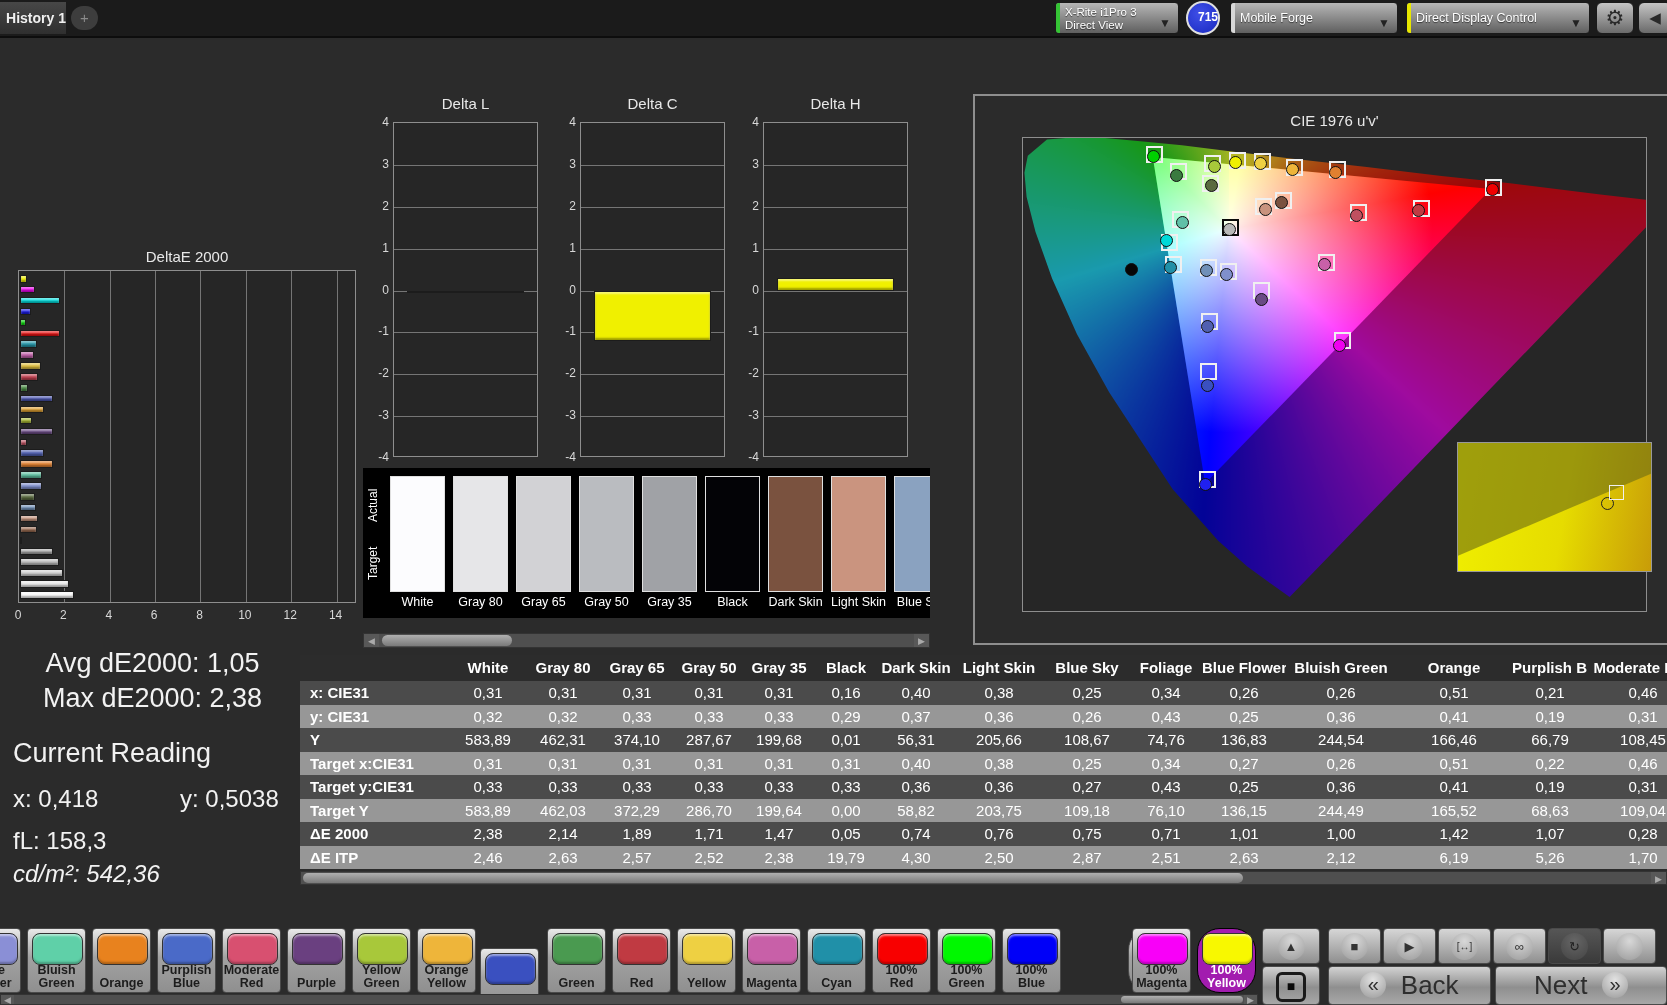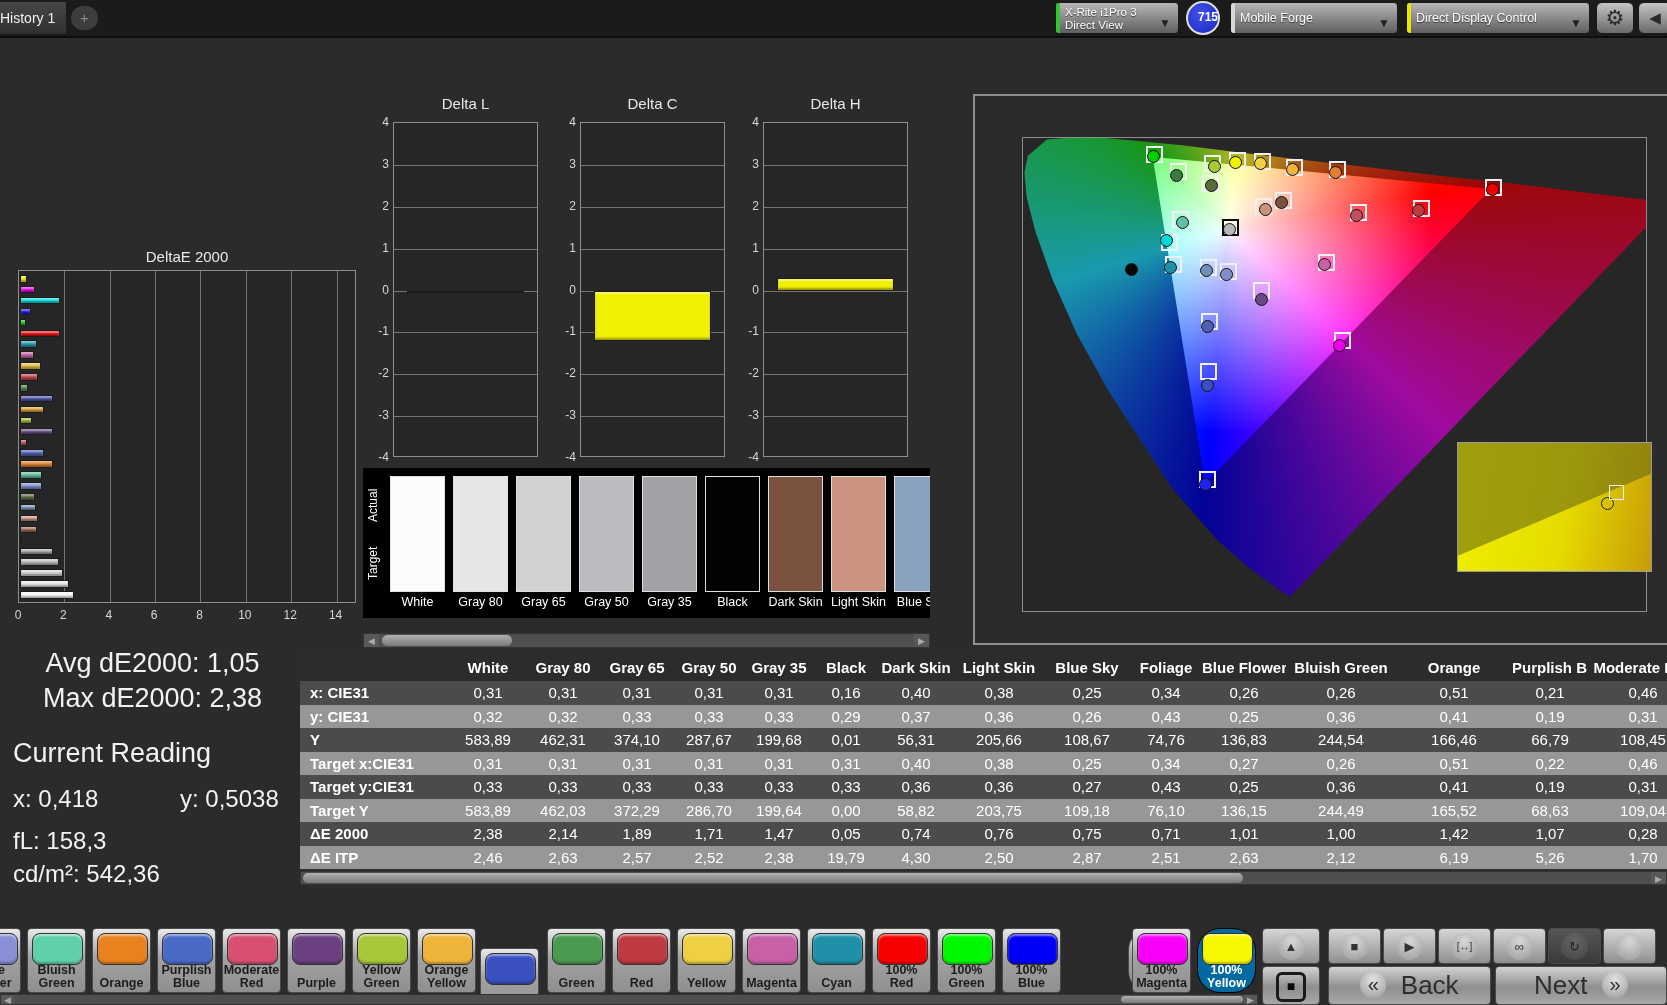--- a/index.html
+++ b/index.html
@@ -2,21 +2,21 @@
 <html><head>
 <meta charset="utf-8">
 <style>
   html,body{margin:0;padding:0;background:#1a1a1a;}
   #screen{position:relative;width:1667px;height:1005px;background:#2b2b2b;overflow:hidden;
           font-family:"Liberation Sans",sans-serif;color:#e8e8e8;}
   .abs{position:absolute;}
   
   .topbar{left:0;top:0;width:1667px;height:36px;background:#1b1b1b;border-bottom:2px solid #0d0d0d;}
   .tab{left:0;top:2px;width:66px;height:32px;background:linear-gradient(#474747,#2f2f2f);
-       color:#f0f0f0;font-size:14px;line-height:32px;text-align:left;}
+       color:#f0f0f0;font-size:14px;line-height:32px;text-align:right;font-weight:bold;}
   .plusbtn{left:71px;top:6px;width:27px;height:24px;border-radius:12px;background:#3d3d3d;
        color:#8a8a8a;font-size:15px;line-height:23px;text-align:center;}
   .dropdown{height:32px;top:2px;background:linear-gradient(#b6b6b6,#5f5f5f);border-radius:4px;
        border:1px solid #1a1a1a;box-sizing:border-box;}
   .stripe{position:absolute;left:0;top:0;bottom:0;width:4px;border-radius:3px 0 0 3px;}
   .droptext{position:absolute;left:9px;top:3px;color:#fff;font-size:11.5px;line-height:13px;text-shadow:0 1px 1px rgba(0,0,0,.6);}
   .droptext1{position:absolute;left:9px;top:8px;color:#fff;font-size:12.5px;text-shadow:0 1px 1px rgba(0,0,0,.6);}
   .caret{position:absolute;right:7px;bottom:3px;color:#222;font-size:12px;}
   .circle715{top:1px;width:34px;height:34px;border-radius:50%;background:radial-gradient(circle at 40% 35%,#4050e8,#1828c0);
        border:2px solid #e0e0e0;box-sizing:border-box;color:#fff;font-size:12px;font-weight:bold;
@@ -226,21 +226,21 @@
     <span>Avg dE2000:</span> <span>1,05</span></div>
   <div class="abs bigstat" style="left:15px;top:683px;width:275px;text-align:center;">
     <span>Max dE2000:</span> <span>2,38</span></div>
   <div class="abs bigstat" style="left:13px;top:738px;">Current Reading</div>
   <div class="abs medstat" style="left:13px;top:785px;">
     <span>x:</span> <span>0,418</span></div>
   <div class="abs medstat" style="left:180px;top:785px;">
     <span>y:</span> <span>0,5038</span></div>
   <div class="abs medstat" style="left:13px;top:827px;text-align:right;">
     <span>fL:</span> <span>158,3</span></div>
-  <div class="abs medstat" style="left:13px;top:860px;">
+  <div class="abs medstat" style="left:13px;top:860px;font-style:italic;">
     <span>cd/m²:</span> <span>542,36</span></div>
 
   <div class="abs swpanel">
     <div class="vlabel" style="top:8px;height:58px;">Actual</div>
     <div class="vlabel" style="top:66px;height:58px;">Target</div>
     <div id="swatch-items">
         <div class="swatch" style="left: 27px; background: rgb(252, 252, 254);"></div>
         <div class="swlab" style="left: 23px;">White</div>
         <div class="swatch" style="left: 90px; background: rgb(230, 230, 232);"></div>
         <div class="swlab" style="left: 86px;">Gray 80</div>
@@ -260,20 +260,21 @@
         <div class="swlab" style="left: 527px;">Blue Sky</div>
       </div>
   </div>
   <div class="abs hscroll" style="left:363px;top:633px;width:567px;height:15px;">
     <div class="scrarrow" style="left:0;">◀</div>
     <div class="scrarrow" style="right:0;">▶</div>
     <div class="thumb" style="left:18px;width:130px;"></div>
   </div>
 
   <div class="abs ciepanel">
+    <div class="abs ctitle" style="left:47px;top:16px;width:625px;">CIE 1976 u'v'</div>
     <div id="cie-plot" class="plot" style="left:47px;top:41px;width:625px;height:475px;overflow:hidden;">
         <div class="cielayer" style="inset: 0px; clip-path: polygon(42.8% 97.06%, 36% 90.61%, 31.33% 85.15%, 24% 74.23%, 13.83% 53.75%, 8.67% 41.47%, 4.67% 29.69%, 2% 19.8%, 0.58% 12.46%, 0.23% 7.34%, 0.77% 3.75%, 3.85% 0.34%, 8.33% -0.17%, 13.17% 0%, 18.83% 0.68%, 25.5% 1.54%, 33.83% 2.9%, 43.67% 4.44%, 55.17% 6.14%, 67.17% 8.02%, 78.17% 9.56%, 92.67% 11.95%, 103.83% 13.65%); filter: saturate(0.8) brightness(0.8); background: conic-gradient(at 33% 19.3%, rgb(232, 232, 0) 10deg, rgb(232, 0, 0) 80deg, rgb(232, 0, 232) 133deg, rgb(0, 0, 232) 185deg, rgb(0, 200, 232) 253deg, rgb(0, 200, 0) 315deg, rgb(232, 232, 0) 368deg);"></div>
         <div class="cielayer" style="inset: 0px; clip-path: polygon(75.12% 10.77%, 20.83% 4.01%, 29.23% 73.05%); background: radial-gradient(circle at 33% 19.3%, rgba(255, 255, 255, 0.95) 0%, rgba(255, 255, 255, 0) 36%), conic-gradient(at 33% 19.3%, rgb(255, 255, 0) 10deg, rgb(255, 0, 0) 80deg, rgb(255, 0, 255) 133deg, rgb(0, 0, 255) 185deg, rgb(0, 255, 255) 253deg, rgb(0, 255, 0) 315deg, rgb(255, 255, 0) 368deg);"></div>
         <div class="pt-square" style="width: 17px; height: 17px; left: 198.792px; top: 81.4744px; border-color: rgb(10, 10, 10); border-width: 2px;"></div>
         <div class="pt-circle" style="width: 13px; height: 13px; left: 199.75px; top: 85.0956px; background: rgb(184, 184, 184);"></div>
         <div class="pt-circle" style="width: 13px; height: 13px; left: 101.833px; top: 124.814px; background: rgb(6, 6, 6);"></div>
         <div class="pt-square" style="width: 17px; height: 17px; left: 251.917px; top: 53.9147px; border-color: rgb(240, 240, 240); border-width: 2px;"></div>
         <div class="pt-circle" style="width: 13px; height: 13px; left: 251.833px; top: 58.3464px; background: rgb(122, 82, 64);"></div>
         <div class="pt-square" style="width: 17px; height: 17px; left: 232.125px; top: 60.3993px; border-color: rgb(240, 240, 240); border-width: 2px;"></div>
         <div class="pt-circle" style="width: 13px; height: 13px; left: 236.208px; top: 64.8311px; background: rgb(201, 147, 126);"></div>
@@ -571,21 +572,21 @@
         <div class="patchlab">100% Blue</div>
       </div>
       <div class="patchbtn abs" style="left: 1128px; border-radius: 22px;">
         <div class="patchswatch" style="background: rgb(0, 248, 248);"></div>
         <div class="patchlab">100% Cyan</div>
       </div>
       <div class="patchbtn abs" style="left: 1132px;">
         <div class="patchswatch" style="background: rgb(248, 0, 248);"></div>
         <div class="patchlab">100% Magenta</div>
       </div>
-      <div class="patchbtn abs" style="left: 1197px; background: #0369a1; border-color: rgb(0, 0, 0); border-radius: 23px;">
+      <div class="patchbtn abs" style="left: 1197px; background: #a21caf; border-color: rgb(0, 0, 0); border-radius: 23px;">
         <div class="patchswatch" style="background: rgb(248, 248, 0);"></div>
         <div class="patchlab" style="color: rgb(255, 255, 255);">100% Yellow</div>
       </div>
       <div class="transbtn abs" style="left: 1262px; width: 58px;"><span class="transglyph">▲</span></div>
       <div class="navbtn abs" style="left: 1262px; width: 58px; font-size: 15px;"><span style="display: inline-block; width: 24px; height: 24px; border: 3px solid rgb(26, 26, 26); border-radius: 6px; line-height: 22px; margin-top: 5px; color: rgb(10, 10, 10); font-size: 14px;">■</span></div>
       <div class="transbtn abs" style="left: 1328px;"><span class="transglyph">■</span></div>
       <div class="transbtn abs" style="left: 1383px;"><span class="transglyph">▶</span></div>
       <div class="transbtn abs" style="left: 1438px;"><span class="transglyph" style="font-size: 10px;">[↔]</span></div>
       <div class="transbtn abs" style="left: 1493px;"><span class="transglyph">∞</span></div>
       <div class="transbtn abs" style="left: 1548px; background: linear-gradient(rgb(86, 86, 86), rgb(58, 58, 58));"><span class="transglyph" style="background: radial-gradient(circle at 50% 30%, rgb(102, 102, 102), rgb(68, 68, 68)); color: rgb(34, 34, 34);">↻</span></div>

